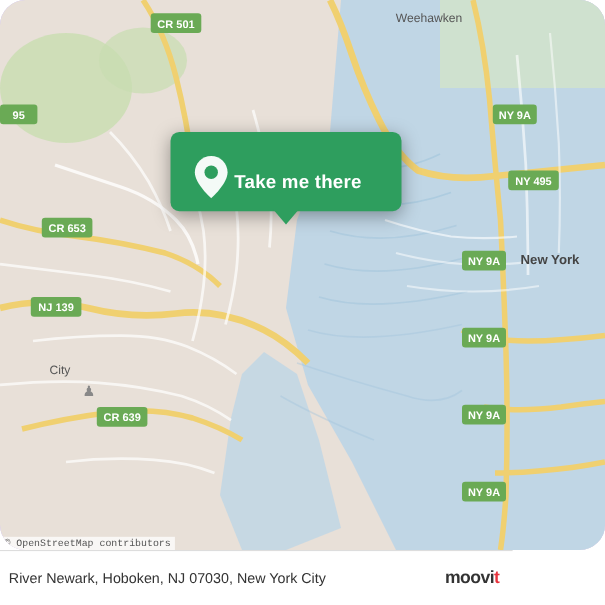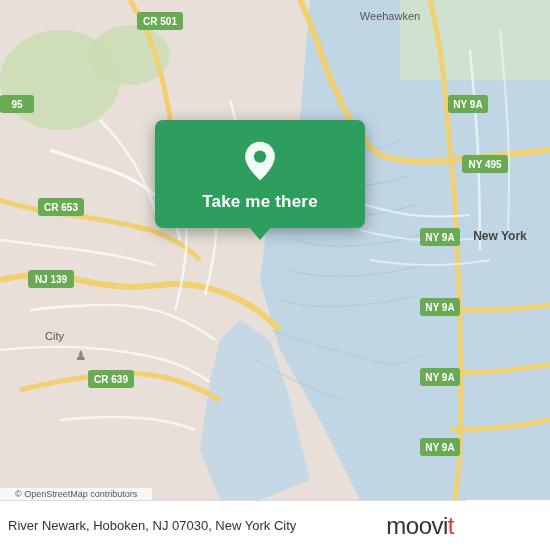--- a/index.html
+++ b/index.html
@@ -10,41 +10,42 @@
       font-family: Arial, sans-serif;
       position: relative;
     }
 
     #map-container {
       width: 550px;
       height: 500px;
       position: relative;
       overflow: hidden;
       background-color: #c4b5fd;
+      border-radius: 23px;
     }
 
     
     #map-svg {
       width: 100%;
       height: 100%;
       position: absolute;
       top: 0; left: 0;
     }
 
     
     #popup-card {
       position: absolute;
       top: 120px;
       left: 155px;
       width: 210px;
       background: #2e9e5e;
       border-radius: 8px;
-      padding: 20px 16px 16px 16px;
+      padding: 20px 16px 0 16px;
       display: flex;
-      flex-direction: column;
+      flex-direction: row;
       align-items: center;
       box-shadow: 0 4px 16px rgba(0,0,0,0.35);
       z-index: 10;
     }
 
     #popup-card::after {
       content: '';
       position: absolute;
       bottom: -12px;
       left: 50%;
@@ -93,35 +94,36 @@
       flex: 1;
     }
 
     #moovit-logo {
       display: flex;
       align-items: center;
       gap: 3px;
     }
 
     .moovit-text {
-      font-size: 24px;
-      font-weight: 400;
+      font-size: 16px;
+      font-weight: 700;
       color: #333;
       letter-spacing: -0.5px;
     }
 
     #osm-credit {
       position: absolute;
       bottom: 0;
       left: 0;
       background: rgba(255,255,255,0.75);
       font-size: 9px;
       color: #555;
-      padding: 1px 15px;
+      padding: 1px 4px;
       z-index: 15;
+      font-family: Liberation Mono, monospace;
     }
   </style>
 </head>
 <body>
 
 <div id="map-container">
   <svg id="map-svg" viewBox="0 0 550 500" xmlns="http://www.w3.org/2000/svg">
 
     <rect width="550" height="500" fill="#e8e0d8"></rect>
 

